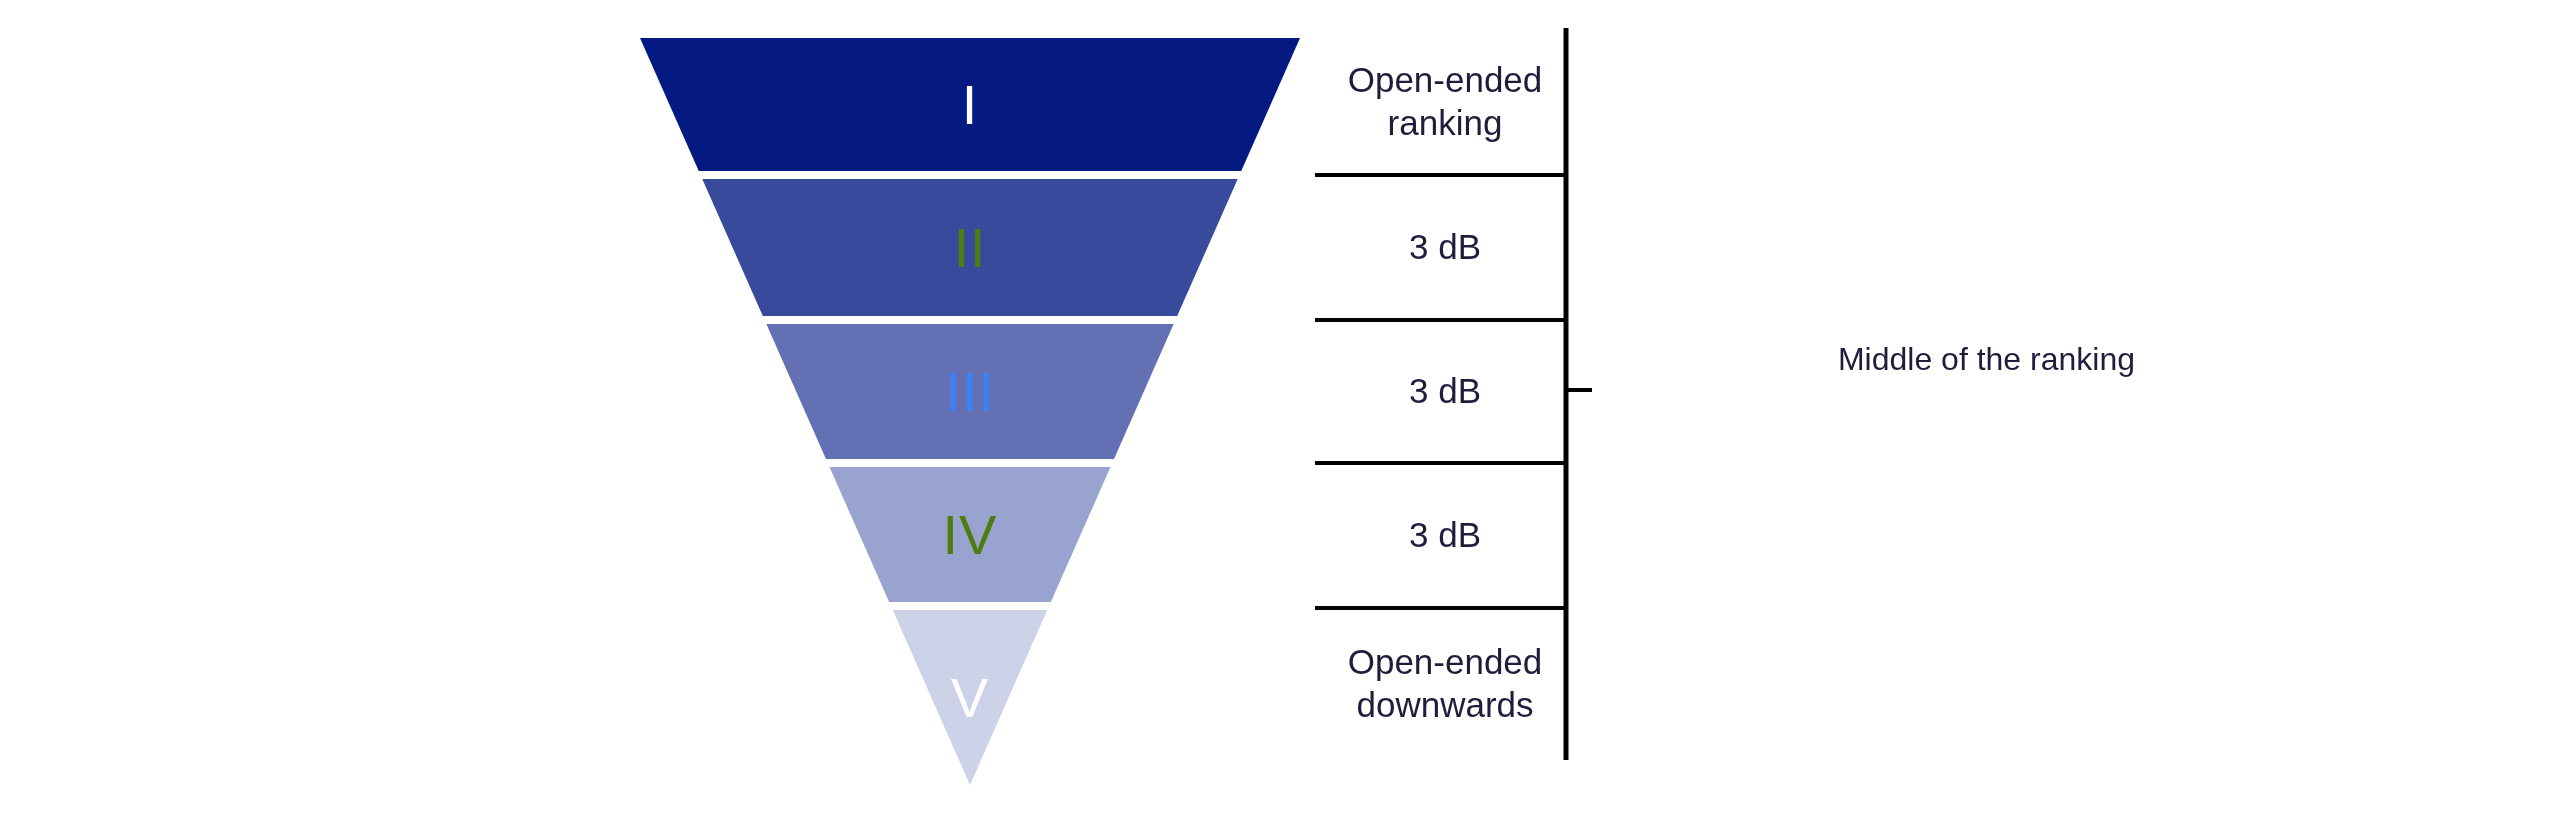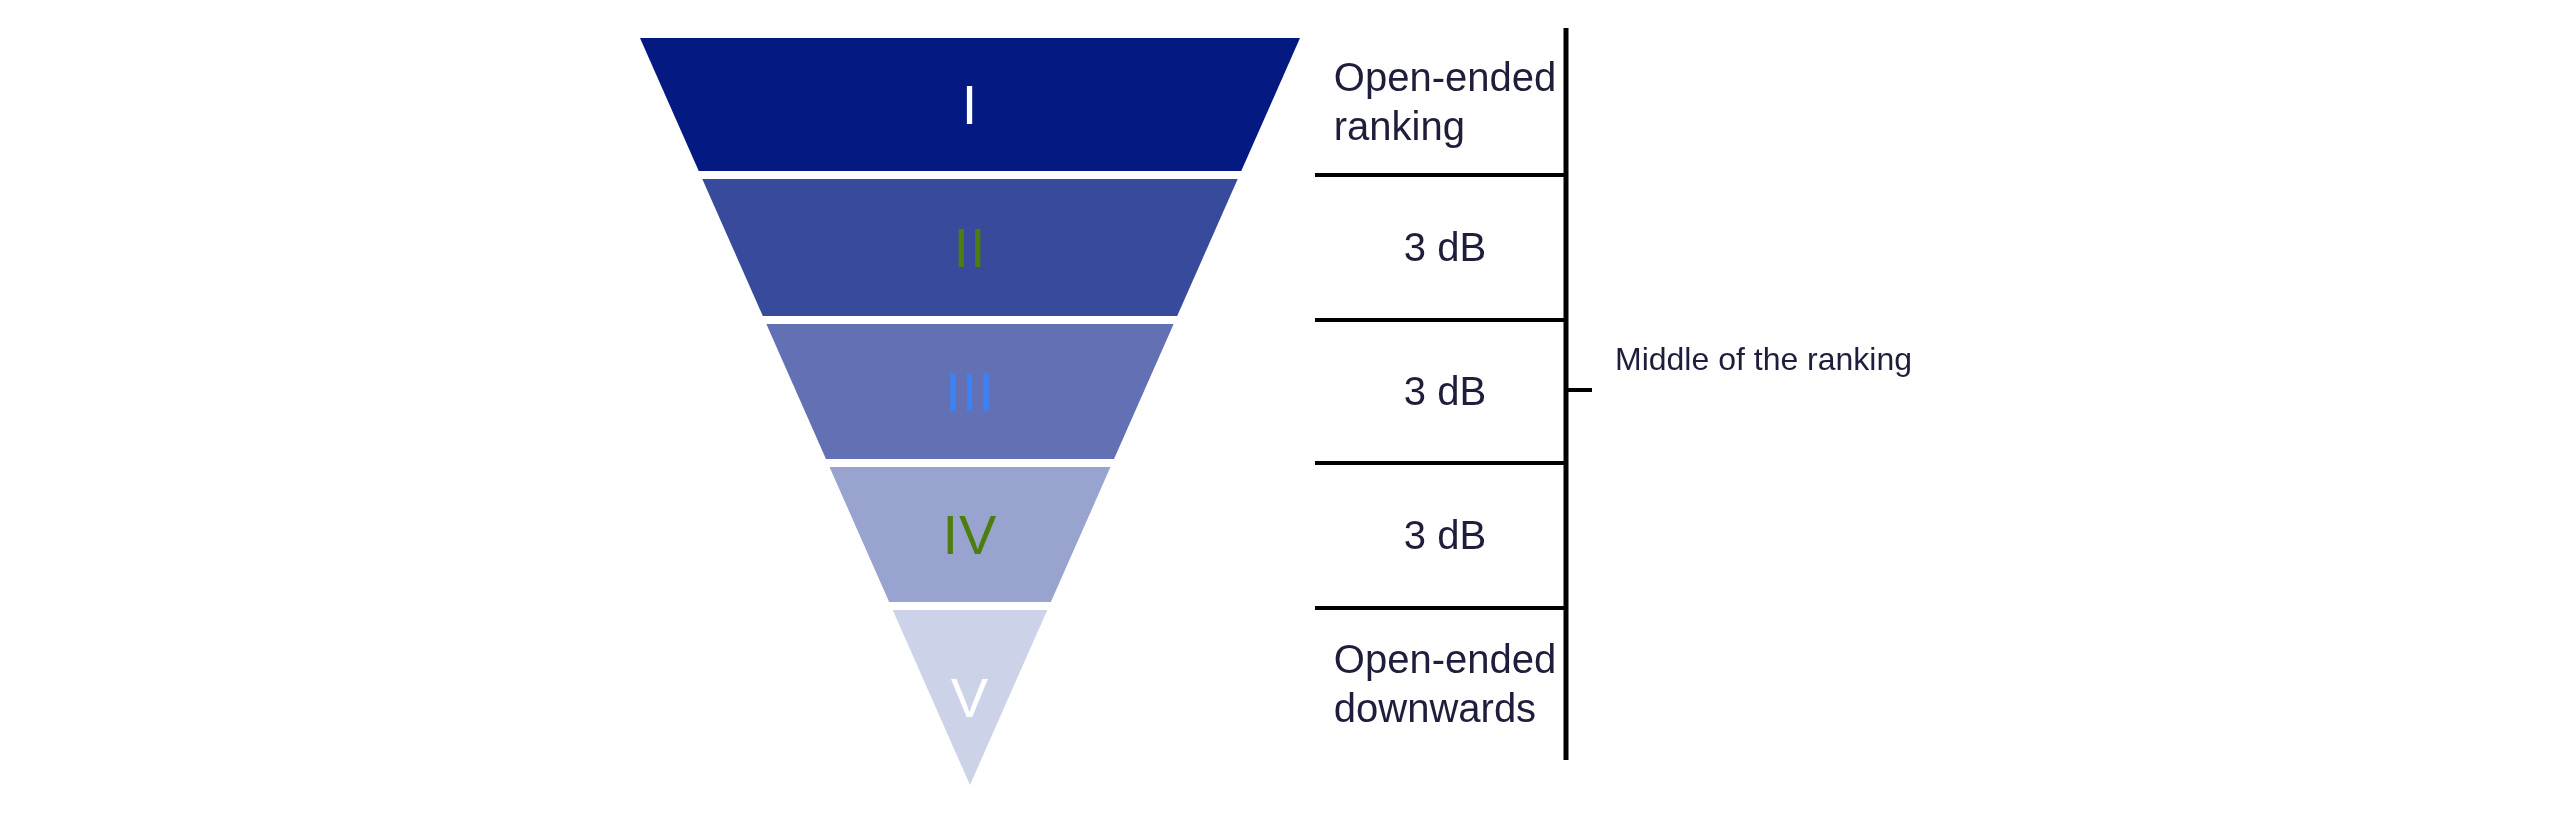--- a/index.html
+++ b/index.html
@@ -43,38 +43,38 @@
     user-select: none;
   }
   
   .scale-cell {
     position: absolute;
     width: 240px;
     left: 1325px;
     display: flex;
     align-items: center;
     justify-content: center;
-    text-align: left;
+    text-align: center;
     color: #1e1e3c;
     font-family: "Liberation Sans", sans-serif;
-    font-size: 40px;
+    font-size: 35px;
     line-height: 1.22;
   }
   .scale-cell span { display: block; }
   
   #annotation {
     position: absolute;
     left: 1615px;
     top: 340px;
     width: 520px;
     color: #1e1e3c;
     font-family: "Liberation Sans", sans-serif;
     font-size: 32px;
     line-height: 1.22;
-    text-align: left;
+    text-align: right;
   }
   #annotation .line { display: block; }
 </style>
 </head>
 <body>
 
 <div id="stage">
 
   <svg id="funnel-svg" viewBox="0 0 2560 820" preserveAspectRatio="none" aria-hidden="true">
     <g id="funnel-bands">

